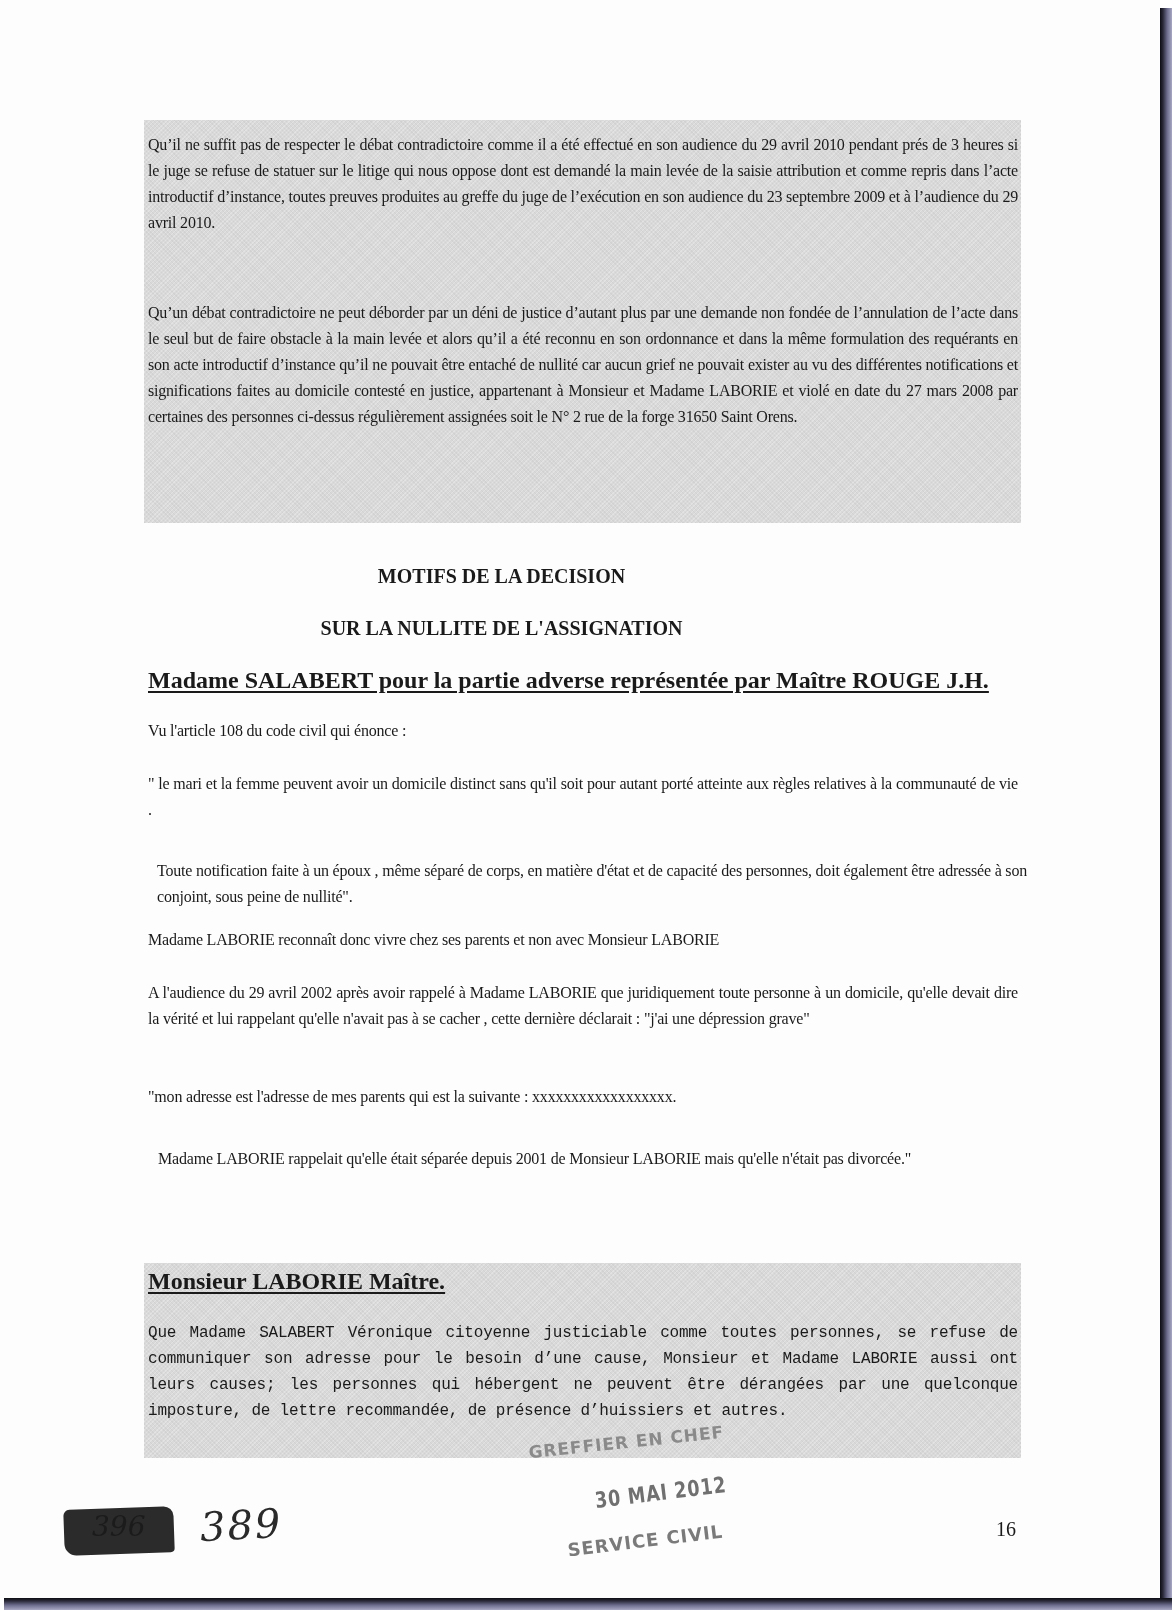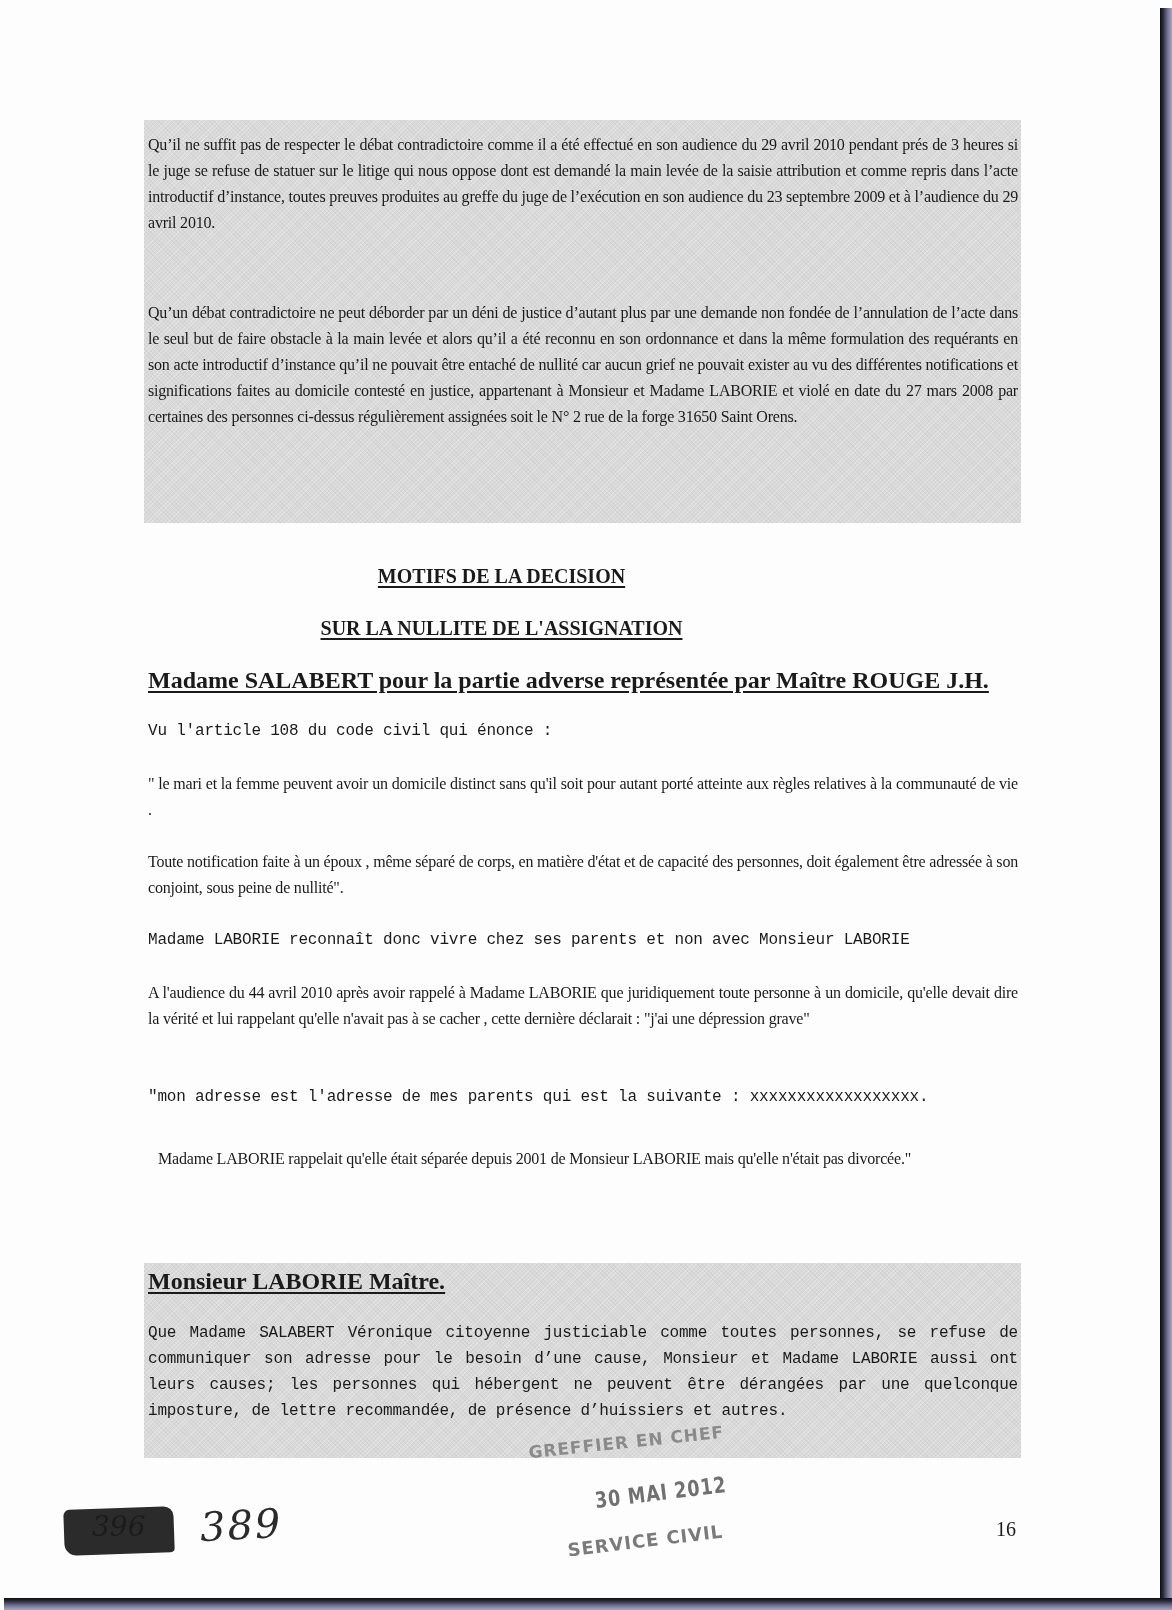--- a/index.html
+++ b/index.html
@@ -27,24 +27,24 @@
       repeating-linear-gradient(45deg, rgba(0,0,0,0.035) 0 1px, transparent 1px 3px),
       repeating-linear-gradient(-45deg, rgba(255,255,255,0.25) 0 1px, transparent 1px 3px);
   }
   .shade-1 { left:144px; top:120px; width:877px; height:403px; }
   .shade-2 { left:144px; top:1263px; width:877px; height:195px; }
   .para {
     position:absolute; left:148px; width:870px;
     font-size:16px; line-height:26px; text-align:justify;
     letter-spacing:-0.2px;
   }
-  .para.left { text-align:left;font-family:Liberation Mono, monospace; }
+  .para.left { text-align:left; }
   .heading {
     position:absolute; left:0; width:1003px; text-align:center;
-    font-size:20px; font-weight:bold; text-decoration:underline;
+    font-size:20px; font-weight:bold; 
     text-decoration-thickness:2px; text-underline-offset:3px;
   }
   .subhead {
     position:absolute; left:148px;
     font-size:24px; font-weight:bold; text-decoration:underline;
     text-decoration-thickness:2px; text-underline-offset:3px;text-align:right;
   }
   .stamp {
     position:absolute; font-family:"DejaVu Sans", sans-serif; font-weight:bold;
     color:#7c7c7c; letter-spacing:1px;
@@ -82,23 +82,23 @@
 <p class="para" style="top:132px;margin:0;">Qu’il ne suffit pas de respecter le débat contradictoire comme il a été effectué en son audience du 29 avril 2010 pendant prés de 3 heures si le juge se refuse de statuer sur le litige qui nous oppose dont est demandé la main levée de la saisie attribution et comme repris dans l’acte introductif d’instance, toutes preuves produites au greffe du juge de l’exécution en son audience du 23 septembre 2009 et à l’audience du 29 avril 2010.</p>
 <p class="para" style="top:300px;margin:0;">Qu’un débat contradictoire ne peut déborder par un déni de justice d’autant plus par une demande non fondée de l’annulation de l’acte dans le seul but de faire obstacle à la main levée et alors qu’il a été reconnu en son ordonnance et dans la même formulation des requérants en son acte introductif d’instance qu’il ne pouvait être entaché de nullité car aucun grief ne pouvait exister au vu des différentes notifications et significations faites au domicile contesté en justice, appartenant à Monsieur et Madame LABORIE et violé en date du 27 mars 2008 par certaines des personnes ci-dessus régulièrement assignées soit le N° 2 rue de la forge 31650 Saint Orens.</p>
 
 <div class="heading" style="top:565px;">MOTIFS DE LA DECISION</div>
 <div class="heading" style="top:617px;">SUR LA NULLITE DE L'ASSIGNATION</div>
 
 <div class="subhead" style="top:667px;">Madame SALABERT pour la partie adverse représentée par Maître ROUGE J.H.</div>
 
 <p class="para left" style="top:718px;margin:0;">Vu l'article 108 du code civil qui énonce :</p>
 <p class="para" style="top:771px;margin:0;">" le mari et la femme peuvent avoir un domicile distinct sans qu'il soit pour autant porté atteinte aux règles relatives à la communauté de vie .</p>
-<p class="para" style="top:849px;margin:0;">Toute notification faite à un époux , même séparé de corps, en matière d'état et de capacité des personnes, doit également être adressée à son conjoint, sous peine de nullité".</p>
+<p class="para" style="top:849px;margin:9px;">Toute notification faite à un époux , même séparé de corps, en matière d'état et de capacité des personnes, doit également être adressée à son conjoint, sous peine de nullité".</p>
 <p class="para left" style="top:927px;margin:0;">Madame LABORIE reconnaît donc vivre chez ses parents et non avec Monsieur LABORIE</p>
-<p class="para" style="top:980px;margin:0;">A l'audience du 44 avril 2010 après avoir rappelé à Madame LABORIE que juridiquement toute personne à un domicile, qu'elle devait dire la vérité et lui rappelant qu'elle n'avait pas à se cacher , cette dernière déclarait : "j'ai une dépression grave"</p>
+<p class="para" style="top:980px;margin:0;">A l'audience du 29 avril 2002 après avoir rappelé à Madame LABORIE que juridiquement toute personne à un domicile, qu'elle devait dire la vérité et lui rappelant qu'elle n'avait pas à se cacher , cette dernière déclarait : "j'ai une dépression grave"</p>
 <p class="para left" style="top:1084px;margin:0;">"mon adresse est l'adresse de mes parents qui est la suivante : xxxxxxxxxxxxxxxxxx.</p>
 <p class="para" style="top:1136px;margin:10px;">Madame LABORIE rappelait qu'elle était séparée depuis 2001 de Monsieur LABORIE mais qu'elle n'était pas divorcée."</p>
 
 <div class="subhead" style="top:1268px;">Monsieur LABORIE Maître.</div>
 <p class="para" style="top:1320px;margin:0;font-family:Liberation Mono, monospace;">Que Madame SALABERT Véronique citoyenne justiciable comme toutes personnes, se refuse de communiquer son adresse pour le besoin d’une cause, Monsieur et Madame LABORIE aussi ont leurs causes;  les personnes qui hébergent ne peuvent être dérangées par une quelconque imposture, de lettre recommandée, de présence d’huissiers et autres.</p>
 
 <div class="stamp stamp-greffier">GREFFIER EN CHEF</div>
 <div class="stamp stamp-date">30 MAI 2012</div>
 <div class="stamp stamp-service">SERVICE CIVIL</div>
 

